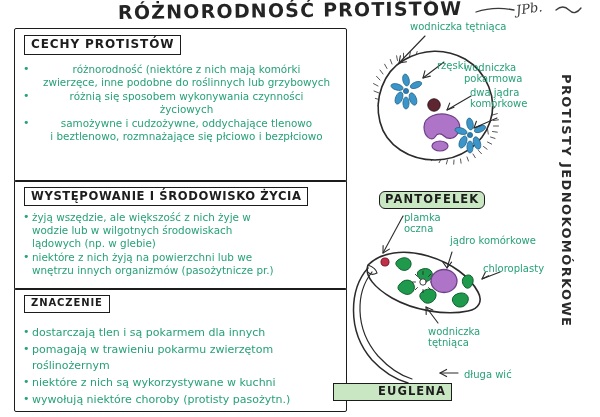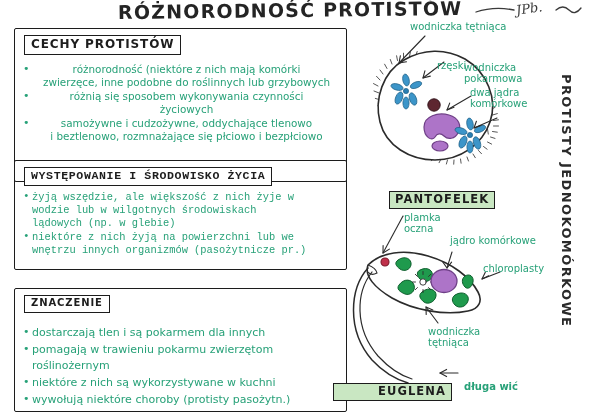--- a/index.html
+++ b/index.html
@@ -28,21 +28,21 @@
 
   
   .note-box{
     position:absolute;
     border:1.6px solid #1c1c1c;
     border-radius:2px;
     background:transparent;
     box-sizing:border-box;
   }
   .note-box.b1{left:14px;  top:28px;  width:333px; height:154px;}
-  .note-box.b2{left:14px;  top:160px; width:333px; height:110px;font-family:Liberation Mono, monospace;}
+  .note-box.b2{left:14px;  top:180px; width:333px; height:110px;}
   .note-box.b3{left:14px;  top:288px; width:333px; height:124px;}
 
   .box-heading{
     position:absolute;
     left:9px; top:6px;
     border:1.5px solid #1c1c1c;
     padding:2px 6px 3px 6px;
     font-size:12.5px;
     font-weight:700;
     letter-spacing:0.9px;
@@ -87,40 +87,40 @@
     border:1.5px solid #1c1c1c;
     background:#c9e7c2;
     padding:1px 5px 2px 5px;
     font-size:11.5px;
     font-weight:700;
     letter-spacing:1.1px;
     color:#1d1d1d;
     white-space:nowrap;
     line-height:1.15;
   }
-  .chip.pantofelek{left:389px; top:191px;}
+  .chip.pantofelek{left:379px; top:191px;border-radius:6px;}
   .chip.euglena{left:333px; top:383px;padding-left:44px;}
 
   
   .anno{
     position:absolute;
     color:#27a178;
     font-size:10px;
     line-height:1.1;
     white-space:pre-line;
   }
   .anno.a-wodniczka-tetniaca-top{left:410px; top:21px;}
   .anno.a-rzeski{left:437px; top:60px;}
   .anno.a-wodniczka-pokarmowa{left:464px; top:62px;}
   .anno.a-dwa-jadra{left:470px; top:87px;}
   .anno.a-plamka{left:404px; top:212px;}
   .anno.a-jadro{left:450px; top:235px;}
   .anno.a-chloroplasty{left:483px; top:263px;}
   .anno.a-wodniczka-tetniaca-bot{left:428px; top:326px;}
-  .anno.a-dluga-wic{left:464px; top:381px;font-weight:bold;}
+  .anno.a-dluga-wic{left:464px; top:369px;}
 
   
   .side-caption{
     position:absolute;
     left:574px; top:74px;
     transform-origin:left top;
     transform:rotate(90deg);
     font-size:13px;
     font-weight:700;
     letter-spacing:1.4px;

